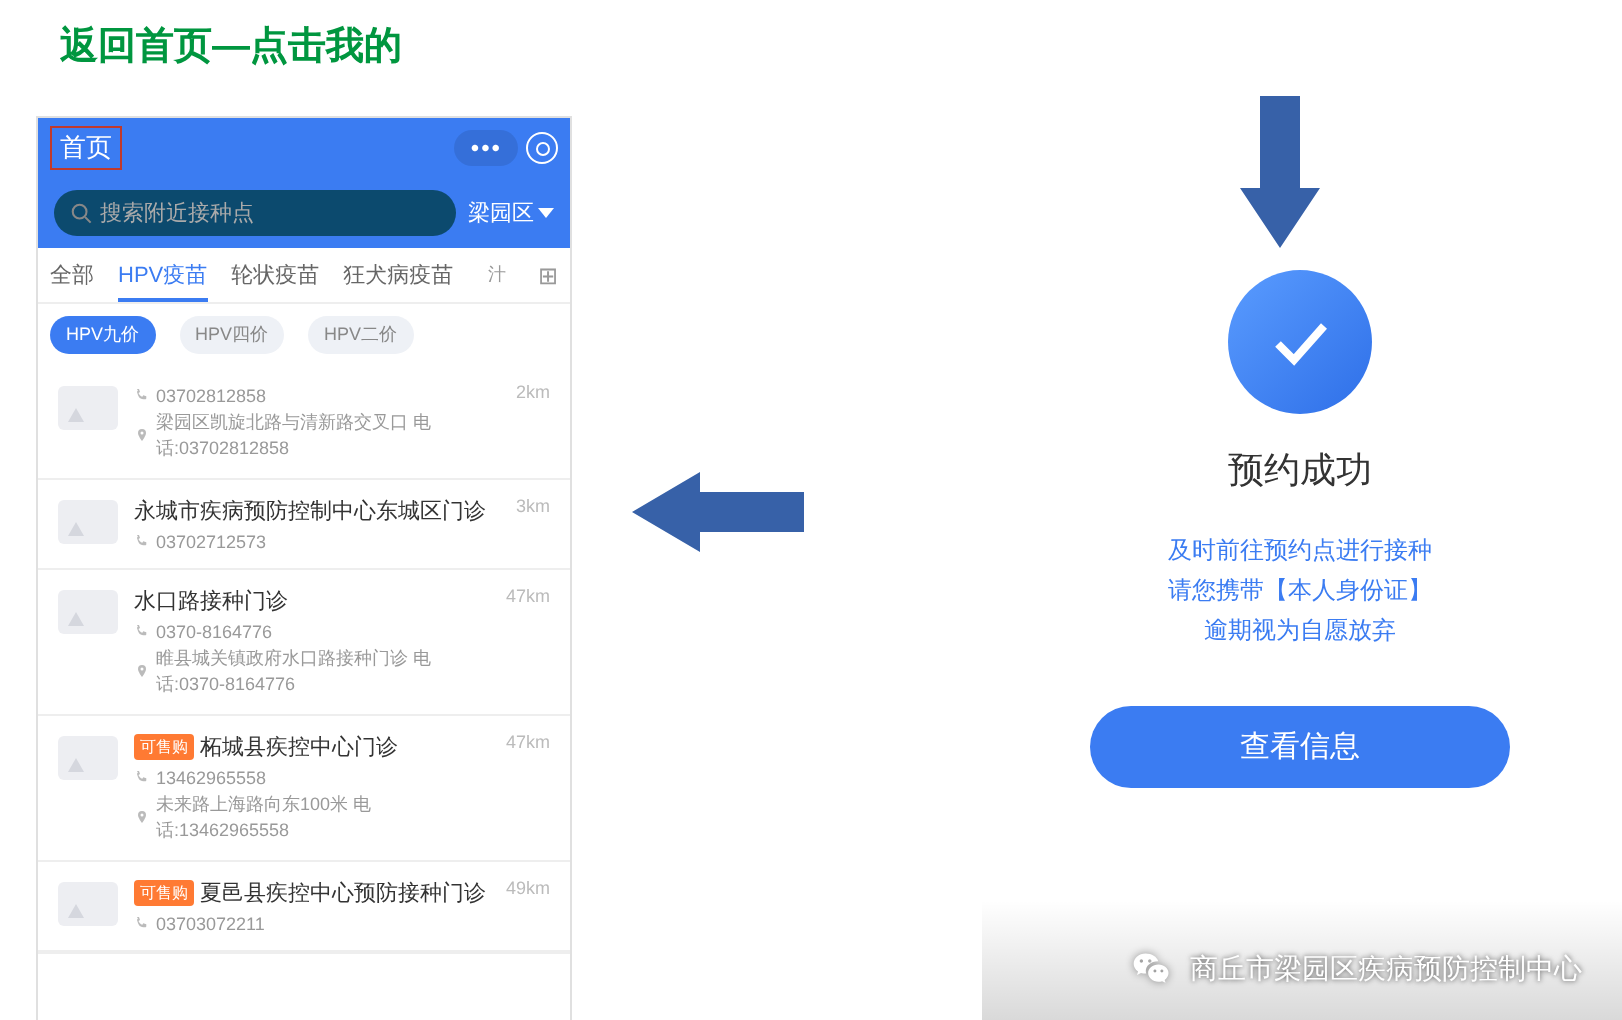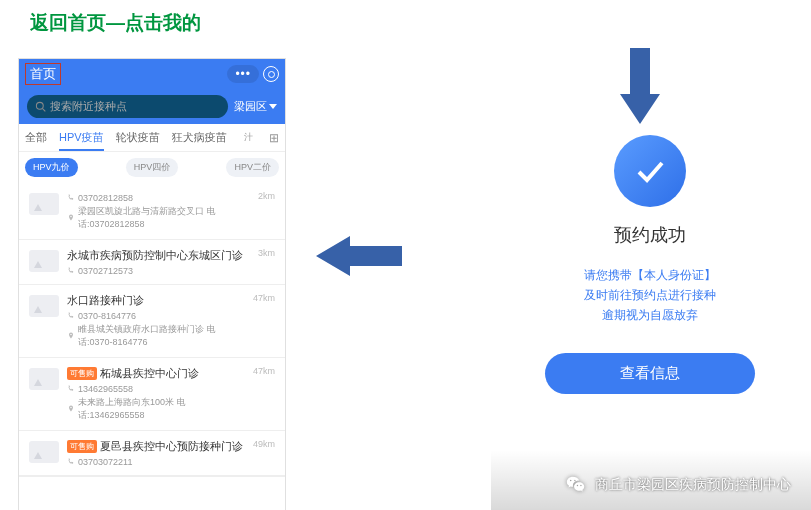--- a/index.html
+++ b/index.html
@@ -16,21 +16,21 @@
   .circ::after{content:'';width:5px;height:5px;border-radius:50%;border:1.5px solid #fff;}
   .search-row { background:#3B7CF2; padding:6px 8px; display:flex; align-items:center; gap:6px; }
   .search-box { flex:1; background:#0c4a6e; border-radius:14px; padding:4px 8px; display:flex; align-items:center; gap:4px; font-size:11px; color:#aaa; }
   .search-box svg { width:11px; height:11px; flex-shrink:0; }
   .region { color:#fff; font-size:11px; display:flex; align-items:center; gap:2px; }
   .tri { width:0;height:0;border-left:4px solid transparent;border-right:4px solid transparent;border-top:5px solid #fff; }
   .tabs { background:#fff; display:flex; align-items:center; padding:0 6px; height:28px; font-size:11px; color:#666; gap:12px; border-bottom:1px solid #eee; }
   .tabs .active { color:#3B7CF2; border-bottom:2px solid #3B7CF2; padding-bottom:4px; margin-bottom:-5px; }
   .tabs .more { margin-left:auto; font-size:9px; color:#999; }
   .grid { font-size:12px; color:#999; margin-left:4px; }
-  .pills { background:#fff; padding:6px; display:flex; gap:24px;justify-content:space-between; }
+  .pills { background:#fff; padding:6px; display:flex; gap:12px; }
   .pill { font-size:9px; padding:3px 8px; border-radius:10px; background:#eef1f6; color:#888; }
   .pill.on { background:#3B7CF2; color:#fff; }
   .clinic { background:#fff; padding:8px 10px; border-bottom:1px solid #eee; display:flex; gap:8px; }
   .thumb { width:30px; height:22px; background:#edeef2; border-radius:3px; flex-shrink:0; margin-top:2px; position:relative; }
   .thumb::after { content:'';position:absolute;bottom:4px;left:5px;width:0;height:0;border-left:4px solid transparent;border-right:4px solid transparent;border-bottom:7px solid #d5d7de; }
   .c-body { flex:1; font-size:9px; color:#999; }
   .c-name { font-size:11px; color:#333; margin-bottom:3px; display:flex; align-items:center; gap:3px; }
   .badge { background:#ff7a33; color:#fff; font-size:8px; padding:1px 3px; border-radius:2px; }
   .c-row { margin-top:2px; display:flex; gap:3px; align-items:center; }
   .c-row svg { width:8px; height:8px; flex-shrink:0; fill:#bbb; }
@@ -202,22 +202,22 @@
 </div>
 
 <div class="success">
   <div class="check">
     <svg viewBox="0 0 40 40">
         <polyline points="9,21 17,29 32,12"></polyline>
       </svg>
   </div>
   <div class="s-title">预约成功</div>
   <div class="s-lines">
+    <div>及时前往预约点进行接种</div>
     <div>请您携带【本人身份证】</div>
-    <div>及时前往预约点进行接种</div>
     <div>逾期视为自愿放弃</div>
   </div>
   <div class="view-btn">查看信息</div>
 </div>
 
 <div class="shade"></div>
 <div class="wx">
   <svg class="wx-ic" viewBox="0 0 24 24">
       <path d="M8.5 3C4.9 3 2 5.5 2 8.6c0 1.7.9 3.2 2.4 4.2l-.6 1.9 2.2-1.1c.8.2 1.6.3 2.5.3h.3c-.1-.4-.2-.9-.2-1.3 0-3 2.9-5.4 6.5-5.4h.3C14.7 4.8 11.9 3 8.5 3zm-2.3 3.2c.5 0 .9.4.9.9s-.4.9-.9.9-.9-.4-.9-.9.4-.9.9-.9zm4.6 0c.5 0 .9.4.9.9s-.4.9-.9.9-.9-.4-.9-.9.4-.9.9-.9zM15.5 9c-3.1 0-5.6 2.1-5.6 4.7s2.5 4.7 5.6 4.7c.7 0 1.4-.1 2-.3l1.9.9-.5-1.6c1.3-.9 2.1-2.2 2.1-3.7 0-2.6-2.5-4.7-5.5-4.7zm-1.9 2.7c.4 0 .8.3.8.8s-.3.8-.8.8-.8-.3-.8-.8.4-.8.8-.8zm3.8 0c.4 0 .8.3.8.8s-.3.8-.8.8-.8-.3-.8-.8.4-.8.8-.8z"></path>
     </svg>

